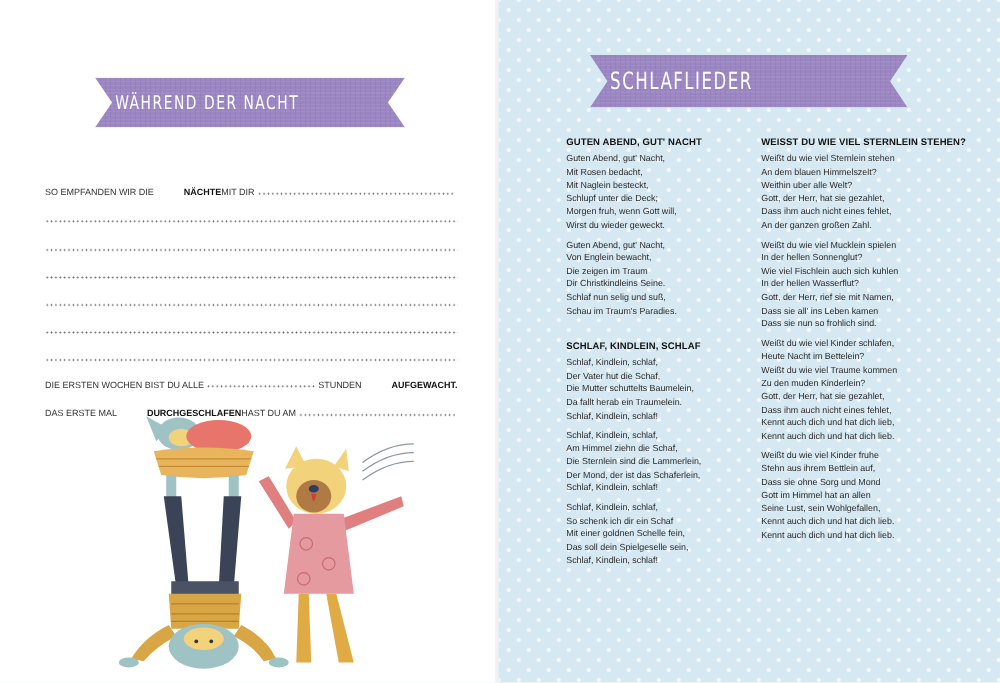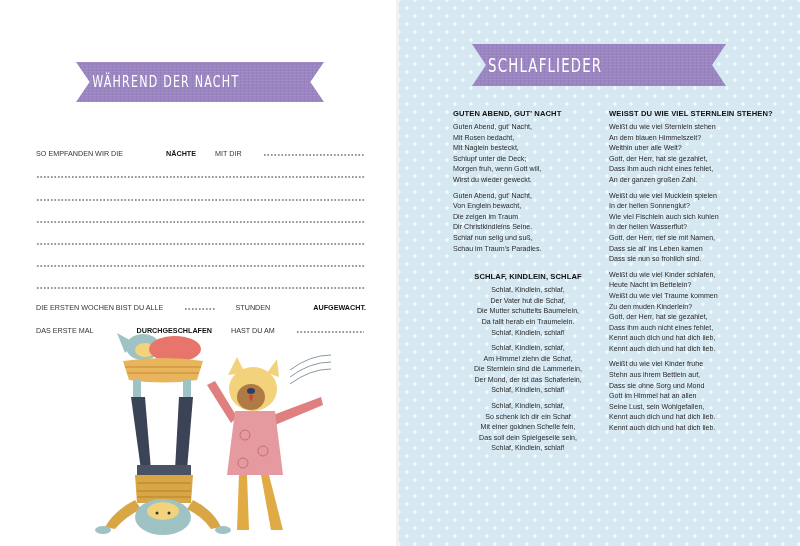--- a/index.html
+++ b/index.html
@@ -44,21 +44,20 @@
   .ribbon-right .ribbon-text { font-size: 19px; letter-spacing: 1.5px; transform: scaleX(0.78); }
 
   
   .form {
     position: absolute; left: 36px; top: 136px; width: 330px;
     font-family: "Liberation Sans", sans-serif; font-size: 7.2px; color: #333;
   }
   .form-line {
     display: flex; align-items: flex-end; height: 22.2px;
     white-space: nowrap;
-    gap: 19px;
   }
   .form-line b { font-weight: bold; color: #111; padding-left: 24px; }
   .dots {
     flex: 1; height: 1px; margin-bottom: 2px; margin-left: 2px; margin-right: 2px;
     background-image: radial-gradient(circle, #666 0.6px, transparent 0.8px);
     background-size: 3.5px 2px; background-repeat: repeat-x;
     height: 2px;
   }
   .dots.full { margin-left: 0; margin-right: 0; }
 
@@ -195,21 +194,21 @@
     <div class="stanza">
       <div class="verse-line">Guten Abend, gut' Nacht,</div>
       <div class="verse-line">Von Englein bewacht,</div>
       <div class="verse-line">Die zeigen im Traum</div>
       <div class="verse-line">Dir Christkindleins Seine.</div>
       <div class="verse-line">Schlaf nun selig und suß,</div>
       <div class="verse-line">Schau im Traum's Paradies.</div>
     </div>
   </div>
 
-  <div class="song" style="margin-top:18px;text-align:center;">
+  <div class="song" style="margin-top:18px;">
     <div class="song-title">SCHLAF, KINDLEIN, SCHLAF</div>
     <div class="stanza">
       <div class="verse-line">Schlaf, Kindlein, schlaf,</div>
       <div class="verse-line">Der Vater hut die Schaf,</div>
       <div class="verse-line">Die Mutter schuttelts Baumelein,</div>
       <div class="verse-line">Da fallt herab ein Traumelein.</div>
       <div class="verse-line">Schlaf, Kindlein, schlaf!</div>
     </div>
     <div class="stanza">
       <div class="verse-line">Schlaf, Kindlein, schlaf,</div>

